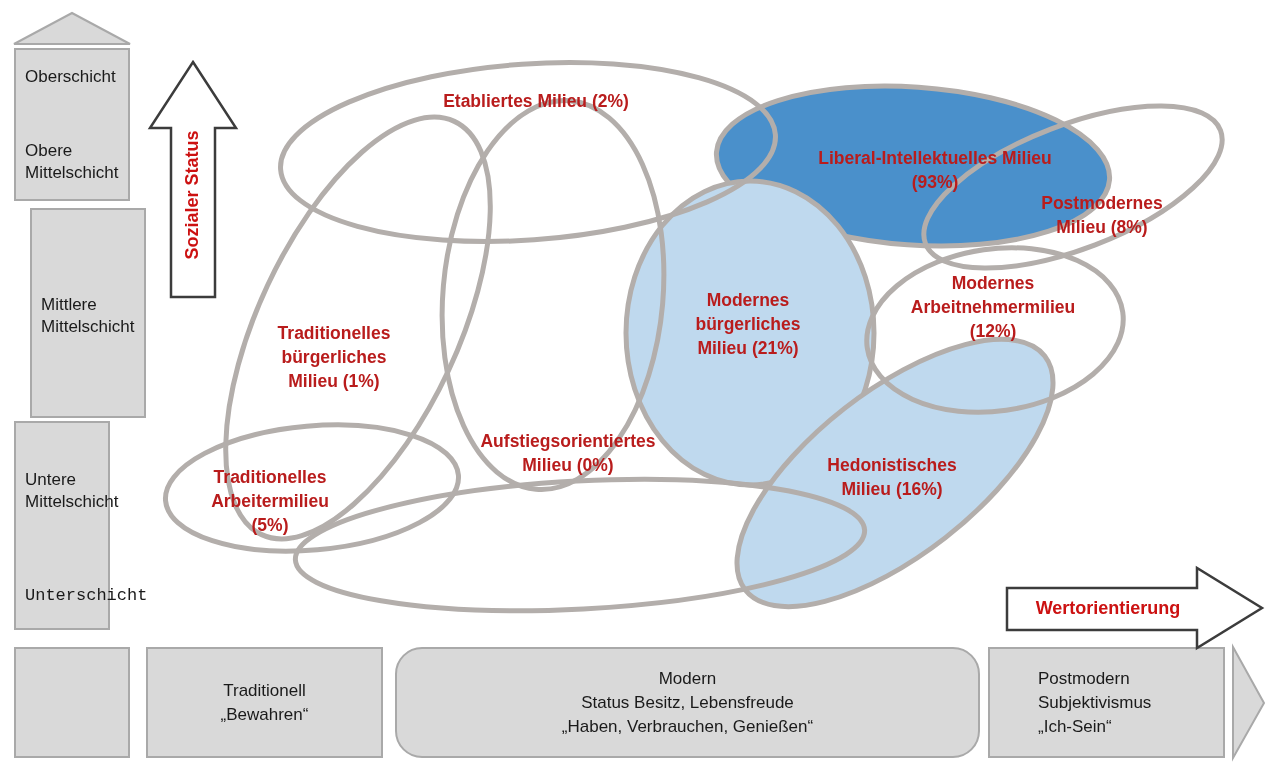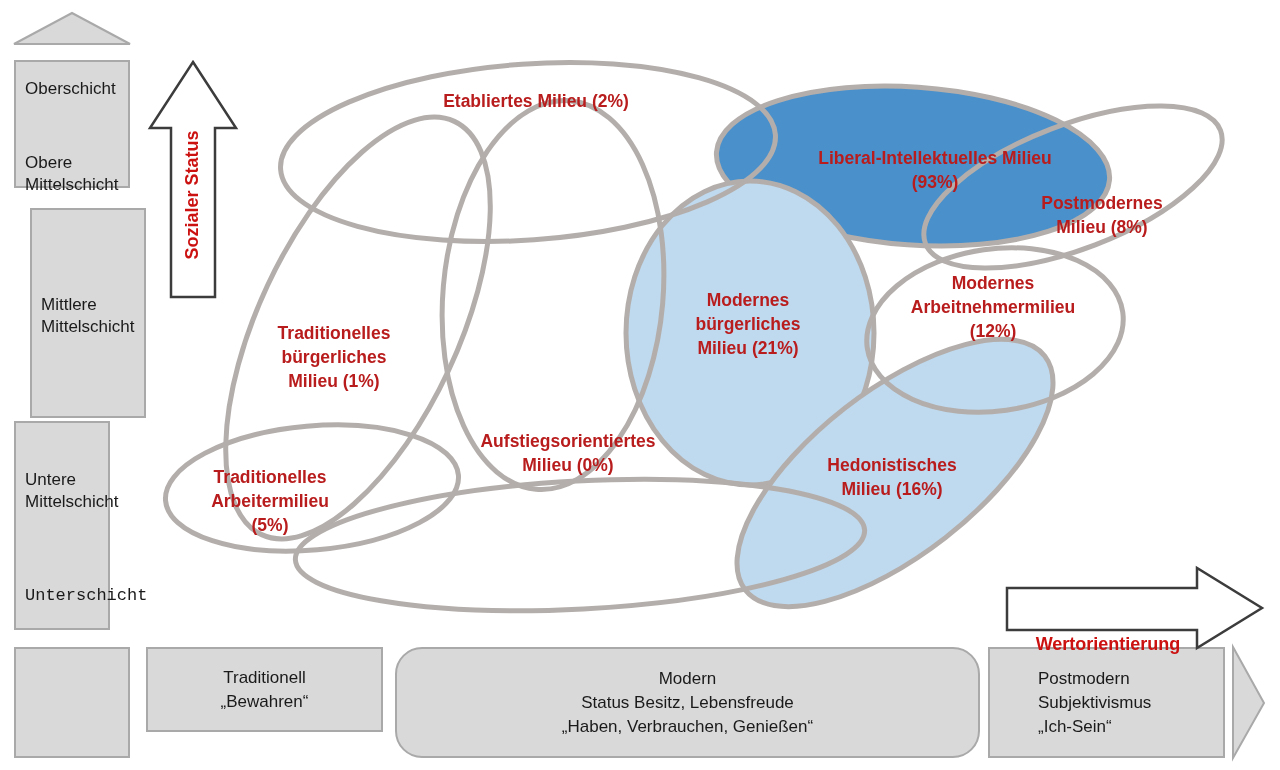--- a/index.html
+++ b/index.html
@@ -14,21 +14,21 @@
 
   .mlabel{position:absolute;transform:translate(-50%,-50%);color:#b91c1c;
           font-weight:bold;font-size:17.5px;line-height:24px;
           text-align:center;white-space:pre;}
 
   .vlabel{position:absolute;color:#1a1a1a;font-size:17px;line-height:24px;
           text-align:center;white-space:pre-line;}
 
   .axis-label{position:absolute;color:#cc1111;font-weight:bold;font-size:18px;white-space:nowrap;}
   #v-axis-label{left:192px;top:195px;transform:translate(-50%,-50%) rotate(-90deg);}
-  #h-axis-label{left:1108px;top:608px;transform:translate(-50%,-50%);margin-top:36px;}
+  #h-axis-label{left:1108px;top:608px;transform:translate(-50%,-50%);}
 
   .ellipse-outline{fill:none;stroke:#b3aeab;stroke-width:5;}
   .ellipse-filled{stroke:#b3aeab;stroke-width:5;}
   .white-arrow{fill:#ffffff;stroke:#3c3c3c;stroke-width:2.5;stroke-linejoin:miter;}
   .gray-tri{fill:#d9d9d9;stroke:#a9a9a9;stroke-width:2;}
 </style>
 </head>
 <body>
 
 <div id="stage">
@@ -41,37 +41,37 @@
 
     <ellipse class="ellipse-outline" cx="528" cy="152" rx="248" ry="88" transform="rotate(-4 528 152)"></ellipse>
     <ellipse class="ellipse-outline" cx="358" cy="328" rx="100" ry="228" transform="rotate(25 358 328)"></ellipse>
     <ellipse class="ellipse-outline" cx="553" cy="295" rx="110" ry="195" transform="rotate(5 553 295)"></ellipse>
     <ellipse class="ellipse-outline" cx="312" cy="488" rx="147" ry="62" transform="rotate(-5 312 488)"></ellipse>
     <ellipse class="ellipse-outline" cx="580" cy="545" rx="285" ry="64" transform="rotate(-3 580 545)"></ellipse>
     <ellipse class="ellipse-outline" cx="995" cy="330" rx="129" ry="81" transform="rotate(-8 995 330)"></ellipse>
     <ellipse class="ellipse-outline" cx="1073" cy="187" rx="158" ry="62" transform="rotate(-21 1073 187)"></ellipse>
   </svg>
 
-  <div class="box" style="left:14px;top:60px;width:116px;height:128px;padding-left:24px;">
+  <div class="box" style="left:14px;top:48px;width:116px;height:153px;padding-left:24px;">
     <div class="stratum-label" style="top:16px;">Oberschicht</div>
     <div class="stratum-label" style="top:90px;">Obere
 Mittelschicht</div>
   </div>
   <div class="box" style="left:14px;top:208px;width:116px;height:210px;margin-left:16px;">
     <div class="stratum-label" style="top:84px;">Mittlere
 Mittelschicht</div>
   </div>
   <div class="box" style="left:14px;top:421px;width:96px;height:209px;">
     <div class="stratum-label" style="top:46px;">Untere
 Mittelschicht</div>
     <div class="stratum-label" style="top:162px;font-family:Liberation Mono, monospace;">Unterschicht</div>
   </div>
   <div class="box" style="left:14px;top:647px;width:116px;height:111px;"></div>
 
-  <div class="box" style="left:146px;top:647px;width:237px;height:85px;display:flex;align-items:center;justify-content:center;">
+  <div class="box" style="left:146px;top:647px;width:237px;height:111px;display:flex;align-items:center;justify-content:center;">
     <div class="vlabel" style="position:static;">Traditionell
 „Bewahren“</div>
   </div>
   <div class="box" style="left:395px;top:647px;width:585px;height:111px;display:flex;align-items:center;justify-content:center;border-radius:27px;">
     <div class="vlabel" style="position:static;">Modern
 Status Besitz, Lebensfreude
 „Haben, Verbrauchen, Genießen“</div>
   </div>
   <div class="box" style="left:988px;top:647px;width:237px;height:111px;display:flex;align-items:center;">
     <div class="vlabel" style="position:static;text-align:left;padding-left:48px;">Postmodern

